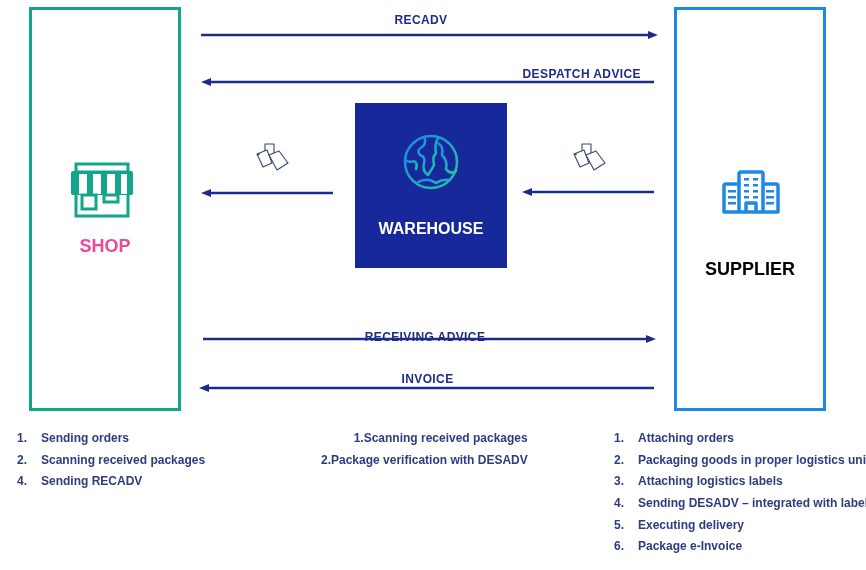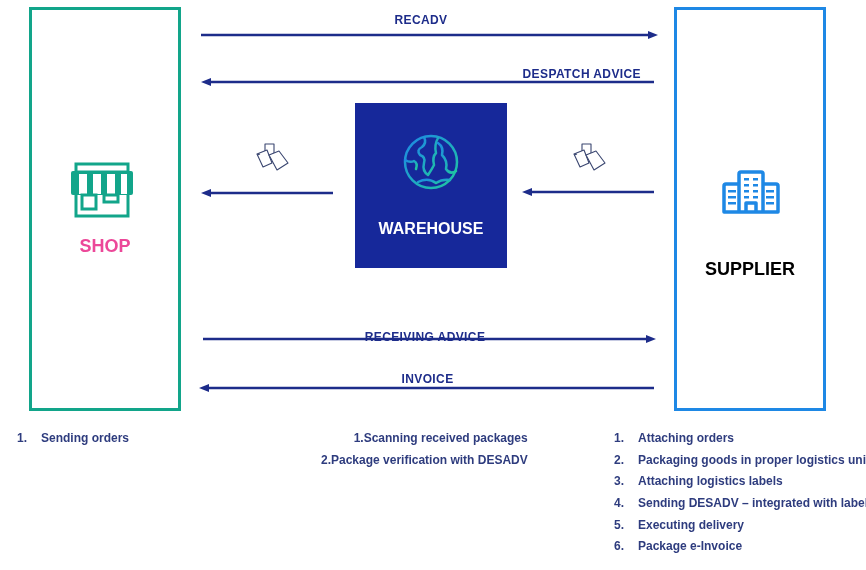--- a/index.html
+++ b/index.html
@@ -130,20 +130,22 @@
   </g>
 </svg>
 
 <div class="flow-label" style="left:201px; width:440px; top:13px;">RECADV</div>
 <div class="flow-label" style="left:201px; width:440px; top:67px;text-align:right;">DESPATCH ADVICE</div>
 <div class="flow-label" style="left:205px; width:440px; top:330px;">RECEIVING ADVICE</div>
 <div class="flow-label" style="left:205px; width:445px; top:372px;">INVOICE</div>
 
 <ul class="list" style="left:17px; top:428px;">
   <li><span class="num">1.</span><span>Sending orders</span></li>
+  <li><span class="num">2.</span><span>Scanning received packages</span></li>
+  <li><span class="num">4.</span><span>Sending RECADV</span></li>
 </ul>
 
 <ul class="list" style="left:307px; top:428px;text-align:right;">
   <li><span class="num">1.</span><span>Scanning received packages</span></li>
   <li><span class="num">2.</span><span>Package verification with DESADV</span></li>
 </ul>
 
 <ul class="list" style="left:614px; top:428px;">
   <li><span class="num">1.</span><span>Attaching orders</span></li>
   <li><span class="num">2.</span><span>Packaging goods in proper logistics units</span></li>

